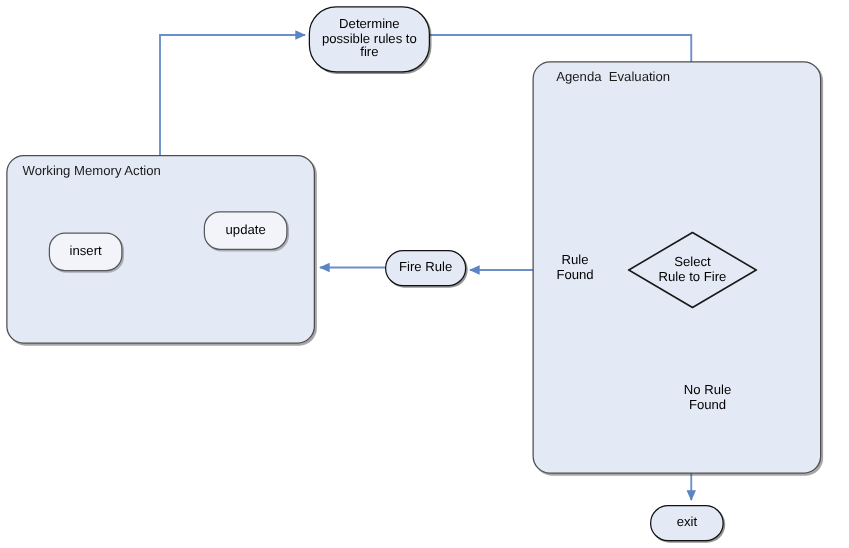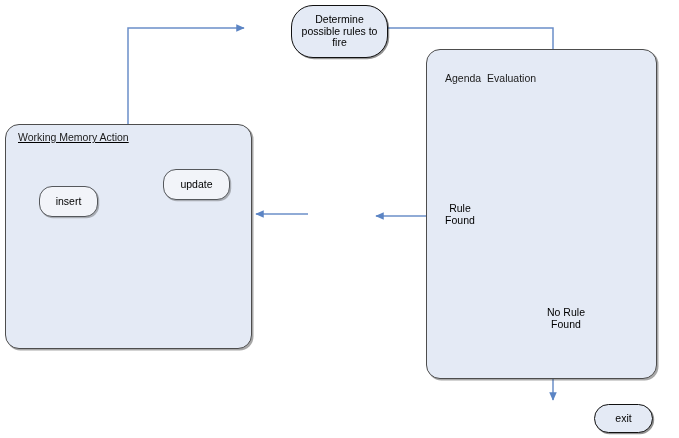--- a/index.html
+++ b/index.html
@@ -49,41 +49,38 @@
   .container-title {
     font-size: 10.5px;
     padding: 7px 0 0 12px;
     white-space: pre;
     color: #1a1a1a;
   }
   #working-memory-action {
     left: 5px;
     top: 124px;
     width: 247px;
-    height: 225px;
-    text-decoration: underline;
+    height: 151px;
   }
   #agenda-evaluation {
     left: 426px;
     top: 49px;
     width: 231px;
     height: 330px;
   }
   #agenda-evaluation .container-title {
     padding-left: 18px;
-    margin-top: 16px;
   }
   
   .proc {
     background: #e4eaf5;
     border: 1.5px solid #111111;
     border-radius: 22px;
     font-size: 10.5px;
     box-shadow: 1.2px 1.2px 0 rgba(40,40,40,0.5);
-    margin-left: 44px;
   }
   .action-node {
     background: #f2f4f9;
     border: 1.4px solid #55585c;
     border-radius: 13px;
     font-size: 10.5px;
     box-shadow: 1.2px 1.2px 0 rgba(60,60,60,0.35);
   }
   #determine-rules {
     left: 247px;
@@ -92,21 +89,21 @@
     height: 53px;
     padding: 0 5px;
   }
   #fire-rule {
     left: 308px;
     top: 200px;
     width: 65px;
     height: 29px;
   }
   #exit-node {
-    left: 550px;
+    left: 520px;
     top: 404px;
     width: 59px;
     height: 29px;
   }
   #insert-node {
     left: 39px;
     top: 186px;
     width: 59px;
     height: 31px;
   }
@@ -196,28 +193,36 @@
   <div class="node container-box" id="working-memory-action">
     <div class="container-title">Working Memory Action</div>
   </div>
 
   <div class="node container-box" id="agenda-evaluation">
     <div class="container-title">Agenda  Evaluation</div>
   </div>
 
   <div class="node proc multiline" id="determine-rules">Determine possible rules to fire</div>
 
+  <div class="node proc" id="fire-rule">Fire Rule</div>
 
   <div class="node proc" id="exit-node">exit</div>
 
   <div class="node action-node" id="insert-node">insert</div>
 
   <div class="node action-node" id="update-node">update</div>
 
 
+  <div class="node" id="select-rule-decision">
+    <svg class="diamond-shape" viewBox="0 0 104 62" preserveAspectRatio="none">
+      <polygon points="52,1 103,31 52,61 1,31" fill="none" stroke="#1a1a1a" stroke-width="1.3"></polygon>
+    </svg>
+    <div class="diamond-label multiline">Select
+Rule to Fire</div>
+  </div>
 
   <div class="edge-label multiline" id="label-rule-found">Rule
 Found</div>
 
   <div class="edge-label multiline" id="label-no-rule-found">No Rule
 Found</div>
 
 </div>
 
 </body></html>

